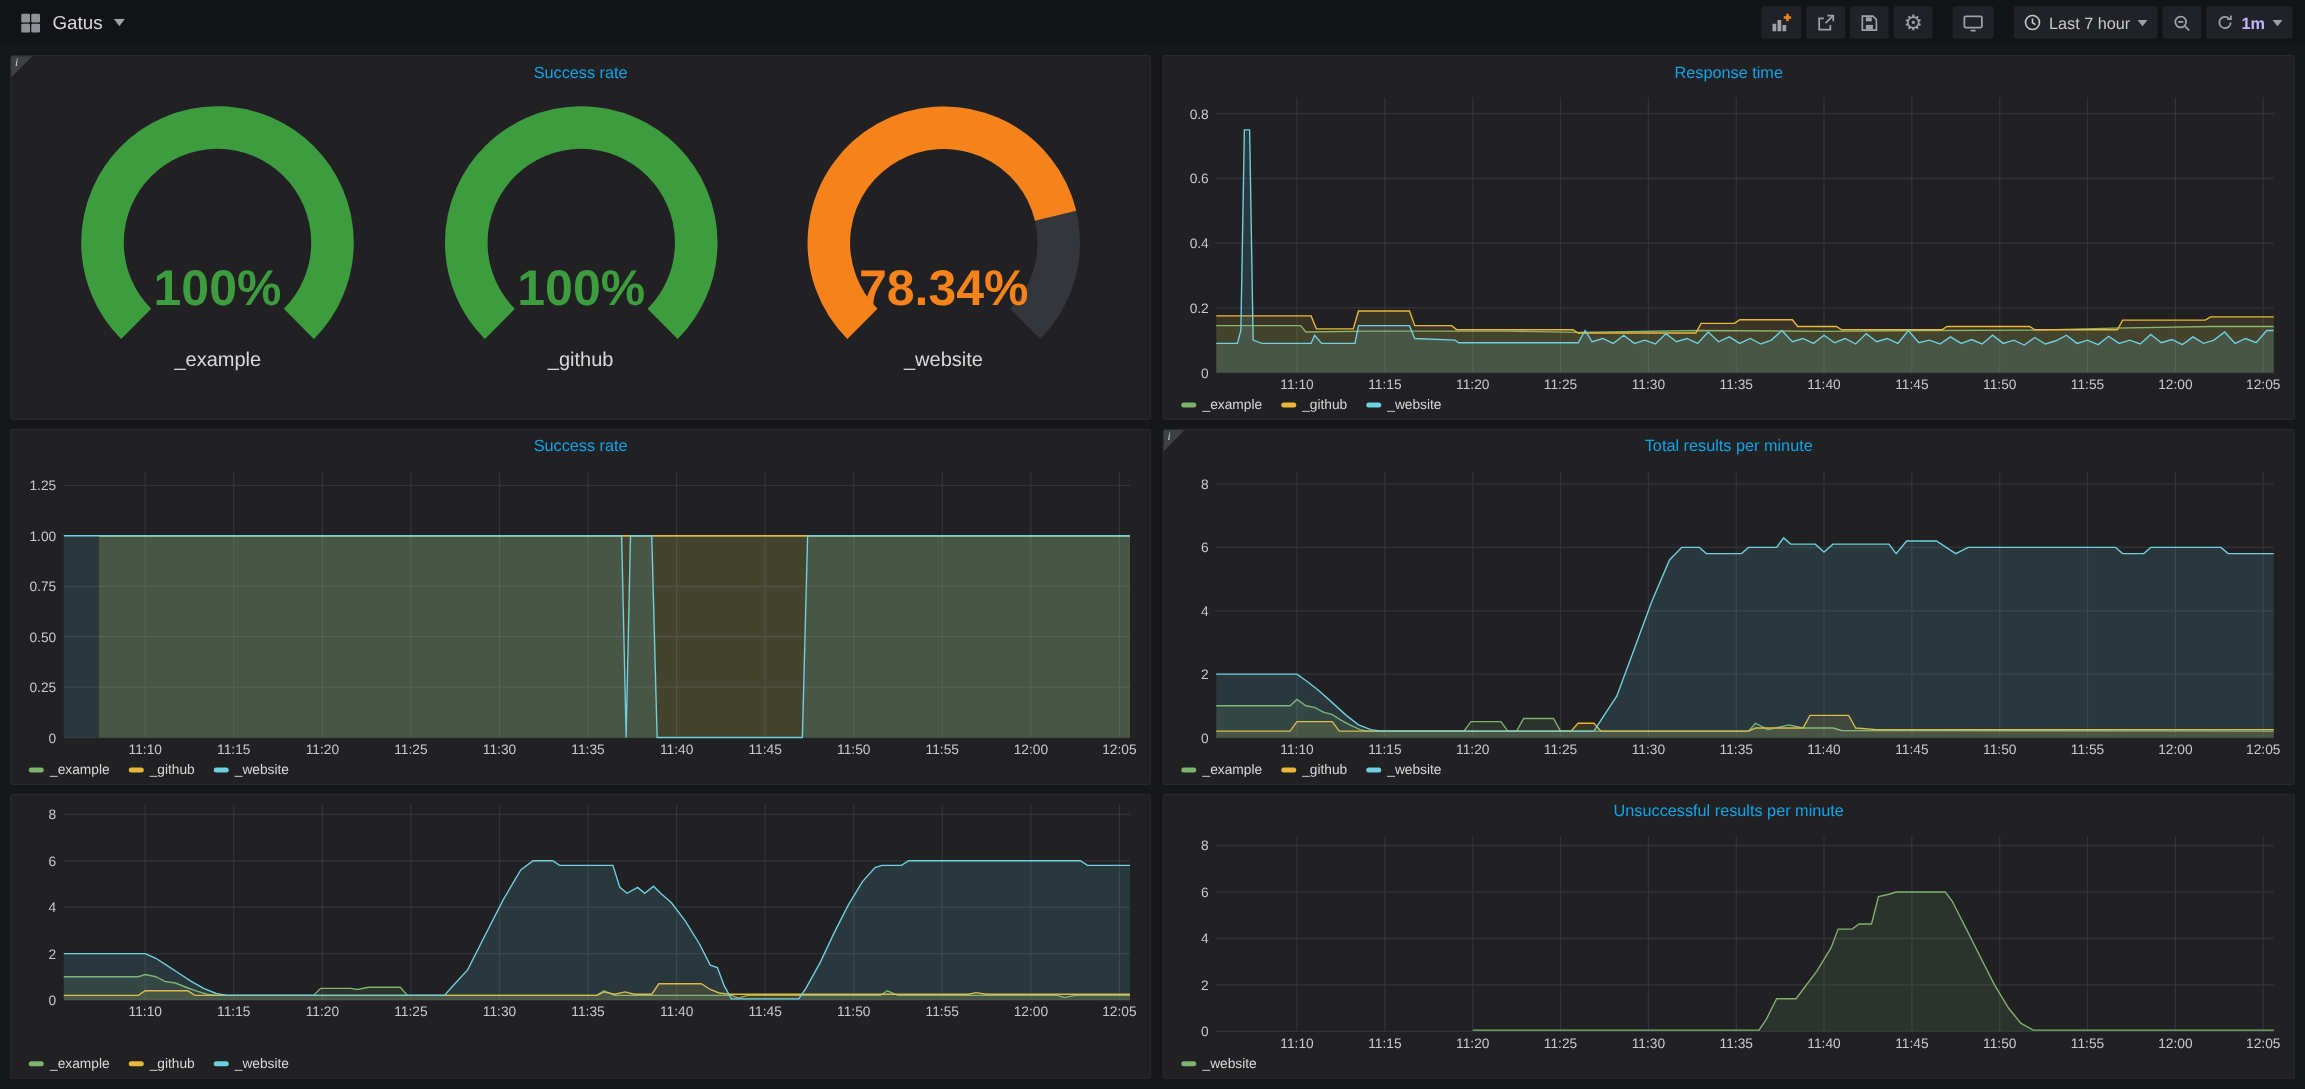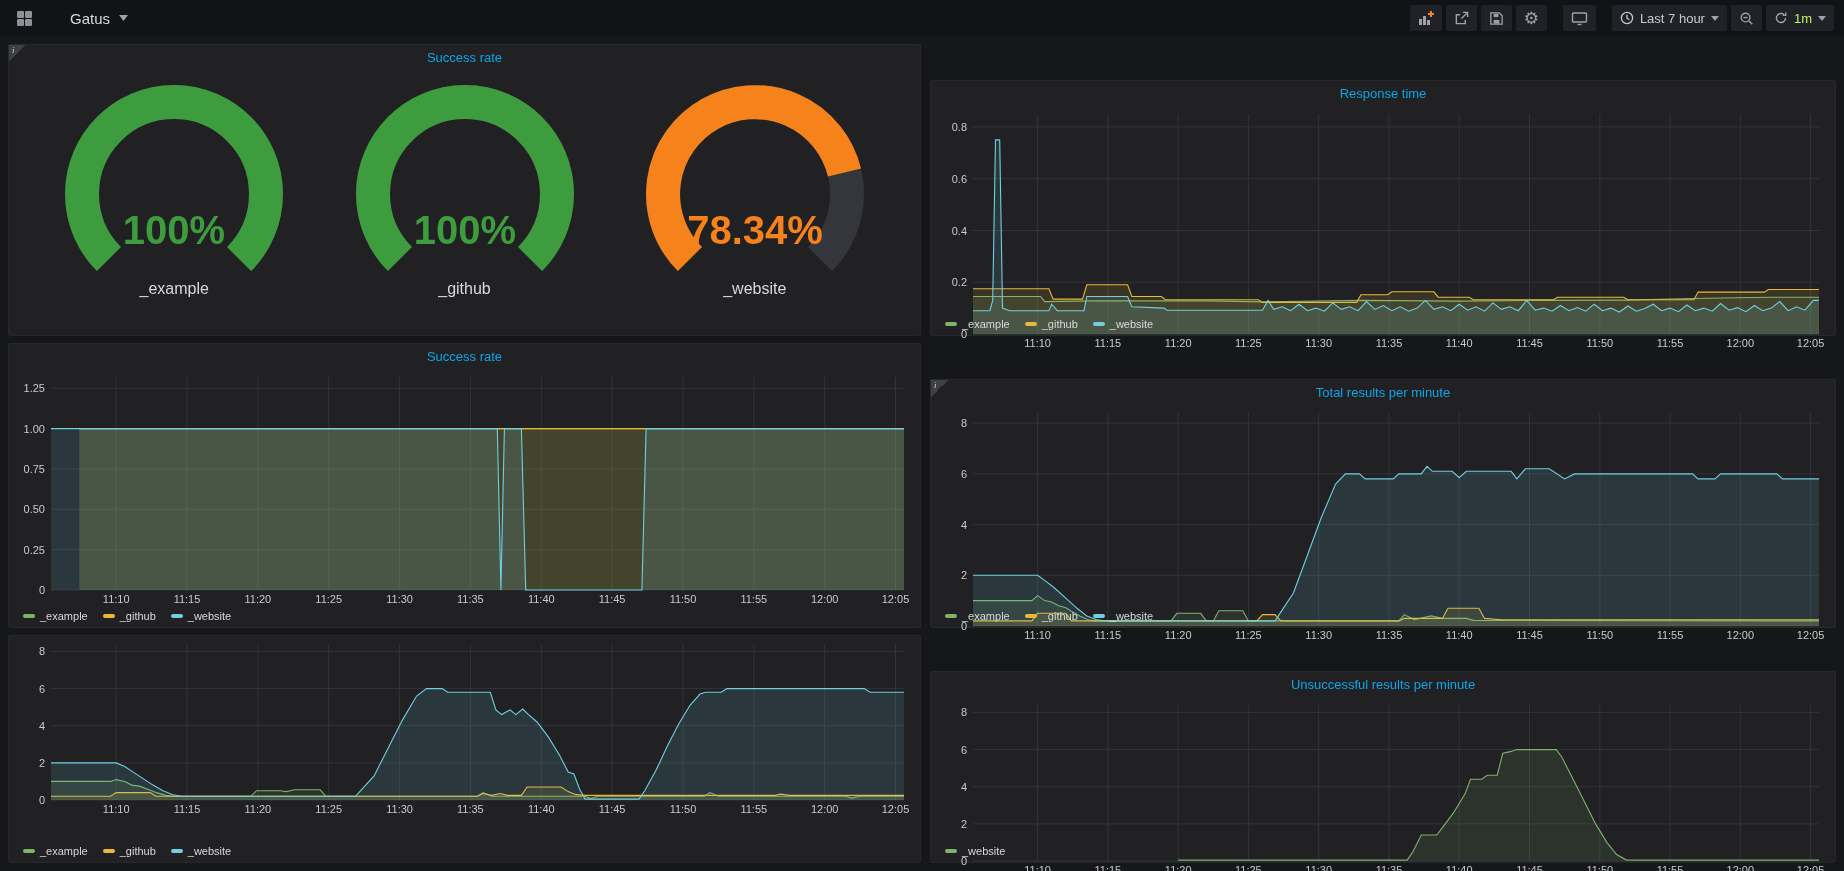--- a/index.html
+++ b/index.html
@@ -1,34 +1,34 @@
 <!DOCTYPE html>
 <html><head>
 <meta charset="utf-8">
 <style>
   html,body{margin:0;padding:0;width:1844px;height:871px;overflow:hidden;background:#161719;
     font-family:"Liberation Sans",sans-serif;-webkit-font-smoothing:antialiased;}
   
   .navbar{height:36px;background:#121316;display:flex;align-items:center;justify-content:space-between;padding:0 10px;box-sizing:border-box;}
   .nav-left{display:flex;align-items:center;gap:9px;padding-left:6px;}
-  .nav-title{color:#d8d9da;font-size:15px;font-weight:500;cursor:pointer;margin-left:28px;}
+  .nav-title{color:#d8d9da;font-size:15px;font-weight:500;cursor:pointer;}
   .nav-right{display:flex;align-items:center;gap:4px;}
   .nav-btn{height:26px;padding:0 8px;background:#202227;border:none;border-radius:2px;display:flex;align-items:center;gap:6px;color:#c7c8ca;font-family:"Liberation Sans",sans-serif;font-size:13px;cursor:pointer;}
   .nav-gap{width:8px;}
-  .orange{color:#bef264;font-weight:400;}
+  .orange{color:#c4b5fd;font-weight:700;}
   .gear-glyph{font-size:17px;color:#9ea2a8;line-height:1;}
   
   .board{height:835px;box-sizing:border-box;padding:8px;display:flex;flex-direction:column;gap:7px;}
   .row{display:flex;gap:9px;}
   .row1{height:292px;}
   .row2{height:285px;}
   .row3{flex:1;min-height:0;}
   .panel{background:#212124;border:1px solid #27282b;border-radius:2px;position:relative;display:flex;flex-direction:column;box-sizing:border-box;min-width:0;}
   .p-left{width:913px;}
-  .p-right{flex:1;margin-top:36px;}
+  .p-right{flex:1;}
   .panel-header{height:25px;flex:none;display:flex;align-items:center;justify-content:center;font-size:13px;font-weight:500;color:#0ea5e9;cursor:pointer;}
   .panel-body{flex:1;display:flex;flex-direction:column;min-height:0;padding:0 4px 3px 4px;}
   .chart{flex:1;min-height:0;}
   .legend{height:17px;flex:none;display:flex;align-items:center;gap:15px;padding-left:10px;font-size:11px;color:#d8d9da;}
   .legend-item{display:flex;align-items:center;gap:5px;cursor:pointer;}
   .ldash{width:12px;height:4px;border-radius:2px;display:inline-block;}
   .chart svg text{font-family:"Liberation Sans",sans-serif;font-size:11px;fill:#c8c9cb;}
   
   .info-corner{position:absolute;top:0;left:0;width:17px;height:17px;cursor:pointer;
     background:linear-gradient(135deg,#3e4046 50%,transparent 50%);z-index:2;}

